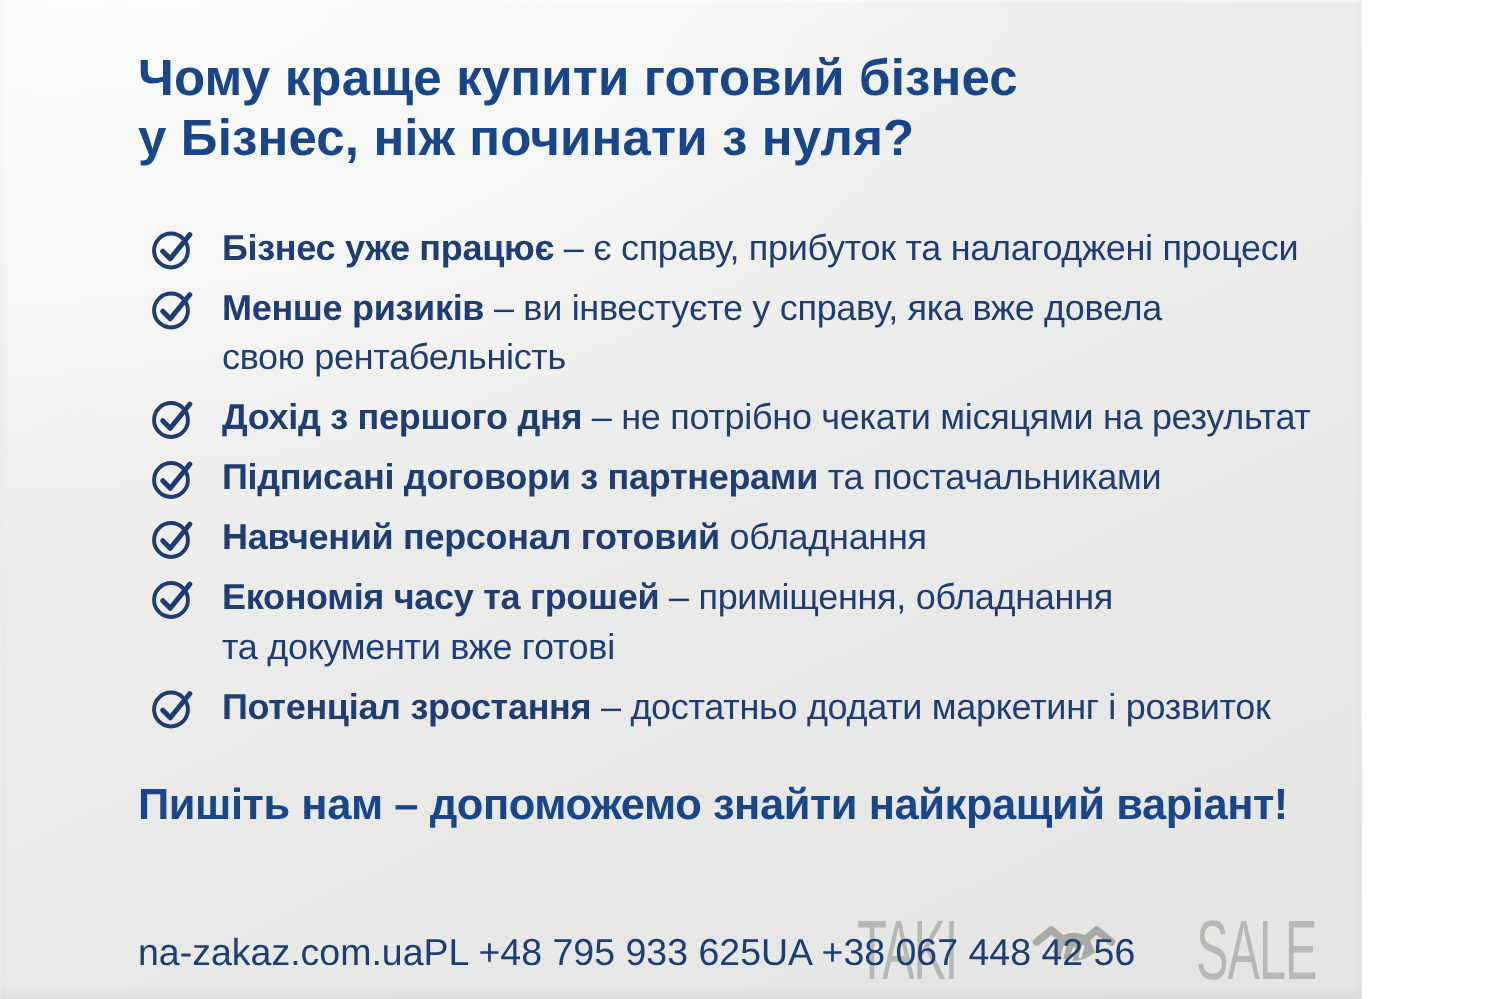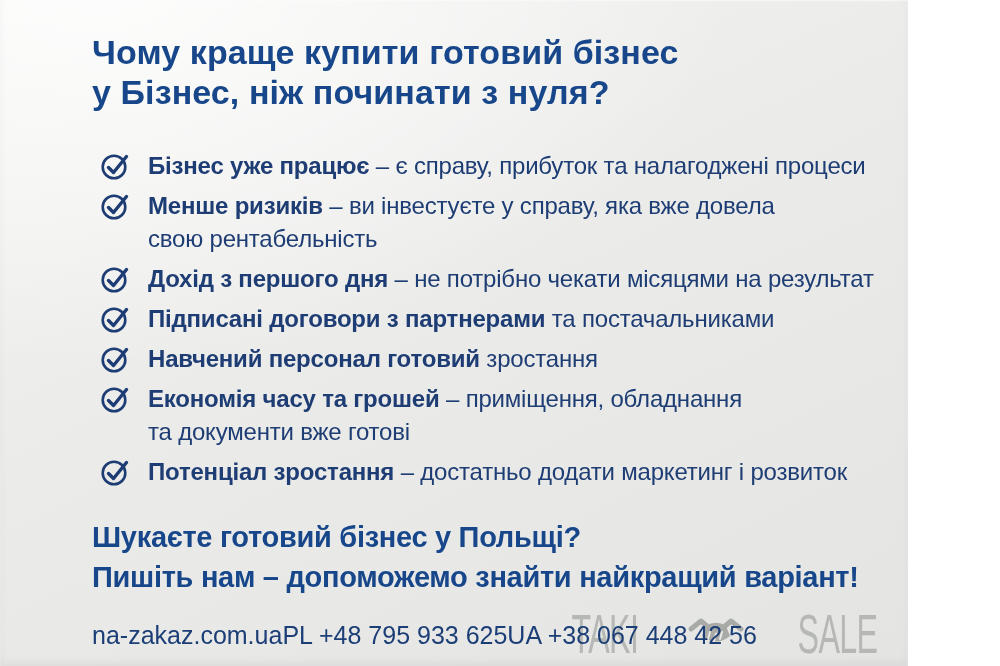--- a/index.html
+++ b/index.html
@@ -102,21 +102,21 @@
         <div class="item-text"><span class="b">Підписані договори з партнерами</span><span> та постачальниками</span><span class="line2"></span></div>
       </div>
 
       <div class="item">
         <span class="check">
             <svg width="32" height="32" viewBox="0 0 32 32">
               <circle cx="14" cy="17" r="11.3" fill="none" stroke="currentColor" stroke-width="2.6"></circle>
               <path d="M8.5 17.5 L13.5 22.5 L26.5 6.5" fill="none" stroke="currentColor" stroke-width="3.4" stroke-linecap="round" stroke-linejoin="round"></path>
             </svg>
           </span>
-        <div class="item-text"><span class="b">Навчений персонал готовий</span><span> зростання</span><span class="line2"></span></div>
+        <div class="item-text"><span class="b">Навчений персонал готовий</span><span> обладнання</span><span class="line2"></span></div>
       </div>
 
       <div class="item">
         <span class="check">
             <svg width="32" height="32" viewBox="0 0 32 32">
               <circle cx="14" cy="17" r="11.3" fill="none" stroke="currentColor" stroke-width="2.6"></circle>
               <path d="M8.5 17.5 L13.5 22.5 L26.5 6.5" fill="none" stroke="currentColor" stroke-width="3.4" stroke-linecap="round" stroke-linejoin="round"></path>
             </svg>
           </span>
         <div class="item-text"><span class="b">Економія часу та грошей</span><span> – приміщення, обладнання</span><span class="line2">та документи вже готові</span></div>
@@ -128,21 +128,20 @@
               <circle cx="14" cy="17" r="11.3" fill="none" stroke="currentColor" stroke-width="2.6"></circle>
               <path d="M8.5 17.5 L13.5 22.5 L26.5 6.5" fill="none" stroke="currentColor" stroke-width="3.4" stroke-linecap="round" stroke-linejoin="round"></path>
             </svg>
           </span>
         <div class="item-text"><span class="b">Потенціал зростання</span><span> – достатньо додати маркетинг і розвиток</span><span class="line2"></span></div>
       </div>
 
     </div>
 
     <div class="cta">
-      <div>Шукаєте готовий бізнес у Польщі?</div>
       <div>Пишіть нам – допоможемо знайти найкращий варіант!</div>
     </div>
 
   </div>
 
   <div class="footer">
     <span>na-zakaz.com.ua</span>
     <span>PL +48 795 933 625</span>
     <span>UA +38 067 448 42 56</span>
   </div>

